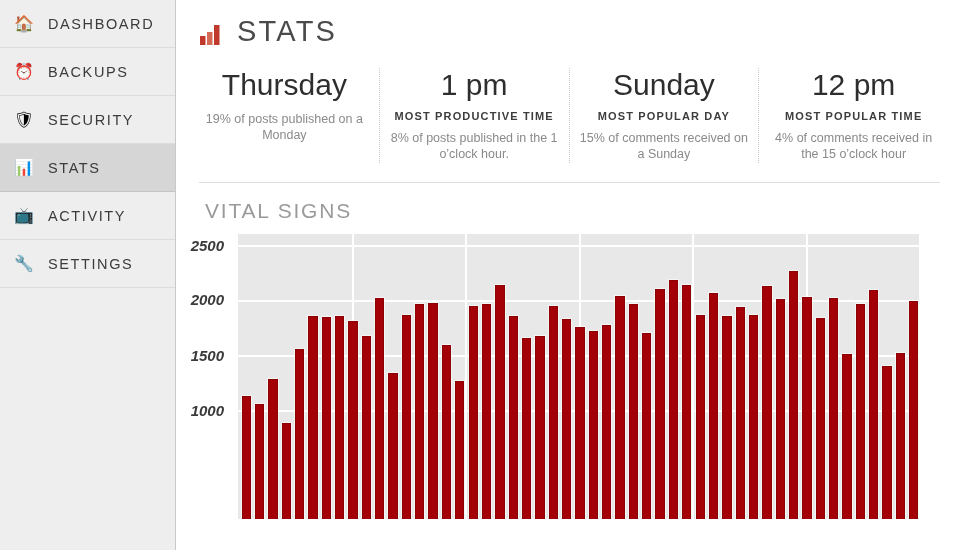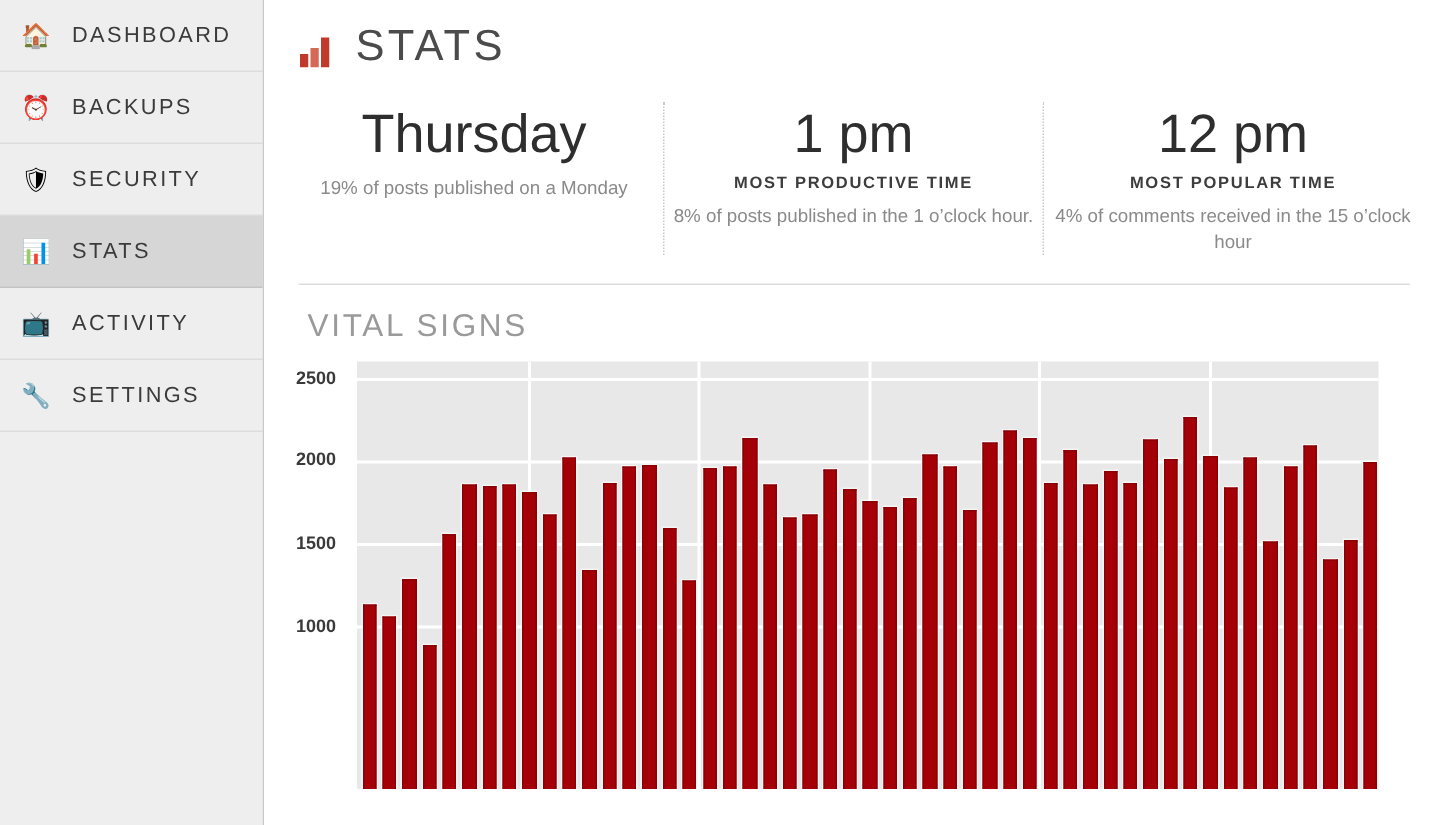--- a/index.html
+++ b/index.html
@@ -108,21 +108,21 @@
     flex: 1 1 0;
     text-align: center;
     padding: 0 6px;
     box-sizing: border-box;
     border-right: 1px dotted #c8c8c8;
   }
   .card:last-child {
     border-right: none;
   }
   .card-value {
-    font-size: 36px;
+    font-size: 30px;
     font-weight: 300;
     color: #2e2e2e;
     line-height: 1.15;
     letter-spacing: 0px;
     white-space: nowrap;
   }
   .card-label {
     font-size: 11px;
     letter-spacing: 1.15px;
     color: #3d3d3d;
@@ -163,25 +163,26 @@
   .y-axis {
     position: absolute;
     left: 0;
     top: 0;
     width: 58px;
     height: 285px;
   }
   .y-tick {
     position: absolute;
     right: 10px;
-    font-size: 12px;
+    font-size: 15px;
     font-weight: bold;
     color: #3a3a3a;
     transform: translateY(-50%);
     white-space: nowrap;
+    font-style: italic;
   }
   .plot {
     position: absolute;
     left: 62px;
     top: 0;
     width: 681px;
     height: 285px;
     background: #e8e8e8;
     overflow: hidden;
   }
@@ -264,20 +265,25 @@
 
     <section class="cards">
       <div class="card">
         <div class="card-value">Thursday</div>
         <div class="card-desc">19% of posts published on a Monday</div>
       </div>
       <div class="card">
         <div class="card-value">1 pm</div>
         <div class="card-label">Most Productive Time</div>
         <div class="card-desc">8% of posts published in the 1 o’clock hour.</div>
+      </div>
+      <div class="card">
+        <div class="card-value">Sunday</div>
+        <div class="card-label">Most Popular Day</div>
+        <div class="card-desc">15% of comments received on a Sunday</div>
       </div>
       <div class="card">
         <div class="card-value">12 pm</div>
         <div class="card-label">Most Popular Time</div>
         <div class="card-desc">4% of comments received in the 15 o’clock hour</div>
       </div>
     </section>
 
     <div class="divider"></div>
 

